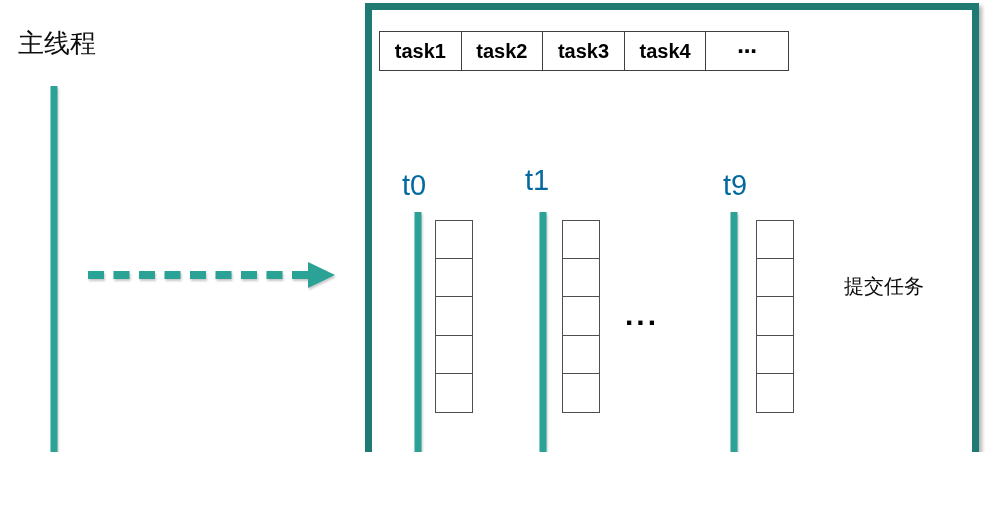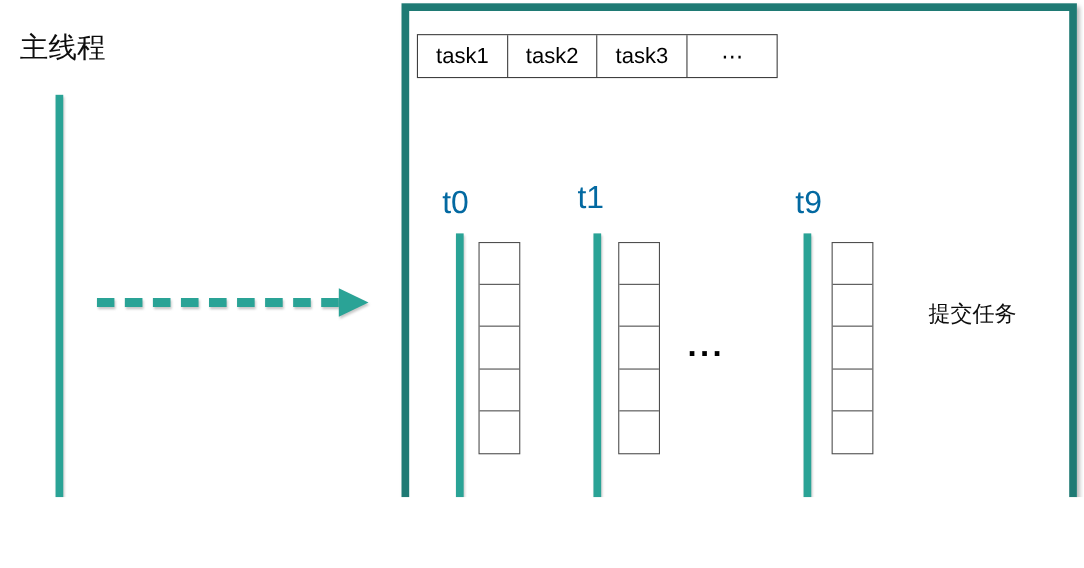--- a/index.html
+++ b/index.html
@@ -38,21 +38,21 @@
   .task-row{
     position:absolute;left:7px;top:21px;
     display:flex;
     border:1px solid var(--table-border);
     background:#fff;
   }
   .task-cell{
     width:81.6px;height:38px;
     display:flex;align-items:center;justify-content:center;
     border-right:1px solid var(--table-border);
-    font-weight:normal;font-size:20px;color:#000;
+    font-weight:bold;font-size:20px;color:#000;
   }
   .task-cell:last-child{border-right:none;}
   .thread-label{font-size:29px;color:#0369a1;}
   .thread-label-t0{left:30px;top:159px;}
   .thread-label-t1{left:153px;top:154px;}
   .thread-label-t9{left:351px;top:159px;}
   .deque{
     position:absolute;top:210px;width:38px;height:193px;
     border:1px solid var(--cell-border);
     display:grid;grid-template-rows:repeat(5,1fr);
@@ -86,20 +86,21 @@
     <line class="dash-line" x1="0" y1="16" x2="222" y2="16"></line>
     <polygon class="arrow-shape" points="220,3 247,16 220,29"></polygon>
   </svg>
 
   <div class="pool-box">
 
     <div class="task-row">
       <div class="task-cell">task1</div>
       <div class="task-cell">task2</div>
       <div class="task-cell">task3</div>
+      <div class="task-cell">task4</div>
       <div class="task-cell">⋯</div>
     </div>
 
     <span class="label thread-label thread-label-t0">t0</span>
     <span class="label thread-label thread-label-t1">t1</span>
     <span class="label thread-label thread-label-t9">t9</span>
 
     <svg class="arrow-svg" style="left:34px;top:202px;" width="24" height="278" viewBox="0 0 24 278">
       <rect class="arrow-shape" x="8.5" y="0" width="7" height="254"></rect>
       <polygon class="arrow-shape" points="1,253 23,253 12,277"></polygon>

